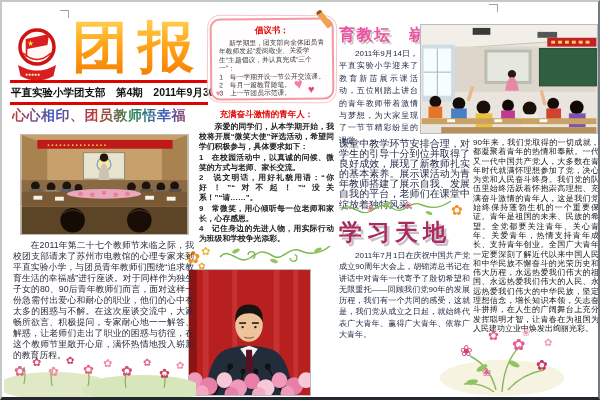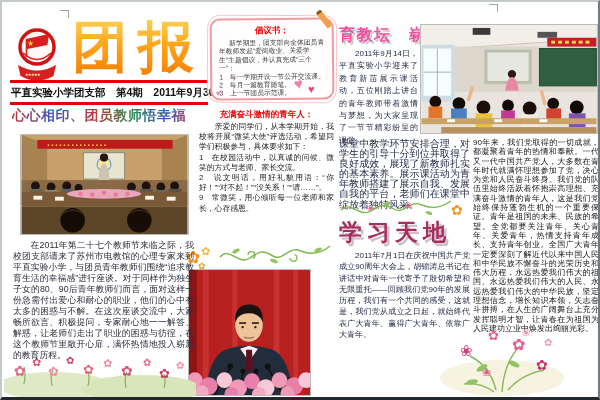--- a/index.html
+++ b/index.html
@@ -44,21 +44,21 @@
     -webkit-background-clip:text;background-clip:text;color:transparent;
   }
   .right-headline{left:337px;top:23px;font-size:16px;font-weight:800;letter-spacing:1.5px;color:#f050a0;
     text-shadow:2px 2px 0 #c9c9c9;white-space:nowrap;}
   .study-headline{left:337px;top:215px;font-size:23px;font-weight:800;letter-spacing:5px;color:#a82c5c;
     text-shadow:2.5px 2.5px 0 #ccbecb;white-space:nowrap;}
   .mid-title{left:197px;top:107px;width:135px;text-align:center;color:#e50000;font-weight:bold;font-size:8.5px;}
   
   .body-text{text-align:justify;}
   .left-body{left:11px;top:238px;width:181px;font-size:8.8px;line-height:11px;color:#2a2a3c;text-indent:2em;z-index:2;}
-  .mid-body{left:197px;top:120px;width:135px;font-size:7.8px;line-height:10.2px;color:#222;}
+  .mid-body{left:197px;top:120px;width:135px;font-size:7.8px;line-height:10.2px;color:#222;font-weight:bold;}
   .mid-body p{margin:0;}
   .mid-intro{text-indent:2em;}
   .ra-part1{left:337px;top:46px;width:79px;font-size:8px;line-height:12.4px;color:#1c2340;text-indent:2em;}
   .ra-part2{left:337px;top:137px;width:131px;font-size:10px;line-height:10.1px;color:#1c2340;}
   .study-body{left:337px;top:248px;width:131px;font-size:8px;line-height:11.3px;color:#1c2340;text-indent:2em;}
   .col-b{left:471px;top:136px;width:126px;font-size:8px;line-height:9.3px;color:#141414;}
   
   .photo{border:1px solid #bbb;background:#eee;}
 </style>
 </head>
@@ -178,20 +178,21 @@
       <text x="172" y="33" font-size="10" fill="#f08ca6">✿</text>
     </g>
   </svg>
 
   <div class="abs mid-title">充满奋斗激情的青年人：</div>
   <div class="abs body-text mid-body">
     <p class="mid-intro">亲爱的同学们，从本学期开始，我校将开展“微笑大使”评选活动，希望同学们积极参与，具体要求如下：</p>
     <p>1　在校园活动中，以真诚的问候、微笑的方式与老师、家长交流。</p>
     <p>2　说文明话，用好礼貌用语：“你好！”“对不起！”“没关系！”“请……”。</p>
     <p>9　常微笑，用心倾听每一位老师和家长，心存感恩。</p>
+    <p>4　记住身边的先进人物，用实际行动为班级和学校争光添彩。</p>
   </div>
 
   <svg class="abs" style="left:184px;top:240px;" width="148" height="28" viewBox="0 0 148 28">
     <text x="0" y="21" font-size="17" fill="#f29422">✿</text>
     <text x="15" y="13" font-size="11" fill="#f0b43c">✿</text>
     <text x="12" y="27" font-size="9" fill="#e8a030">✿</text>
     <path d="M34,15 c10,-11 18,9 30,1 c8,-6 12,-9 23,-2 c10,6 16,-11 28,-5 c9,4 19,3 29,-5" stroke="#7cb84e" stroke-width="1.5" fill="none"></path>
     <path d="M62,13 a3.5,3.5 0 1,1 4.5,3.5" stroke="#7cb84e" stroke-width="1.2" fill="none"></path>
     <path d="M104,16 a3.5,3.5 0 1,0 4.5,-3.5" stroke="#7cb84e" stroke-width="1.2" fill="none"></path>
     <ellipse cx="50" cy="9" rx="4" ry="1.8" fill="#8fc45e" transform="rotate(-25 50 9)"></ellipse>

